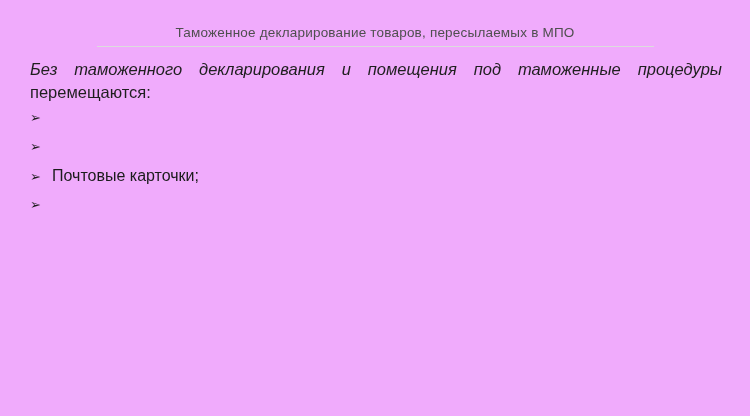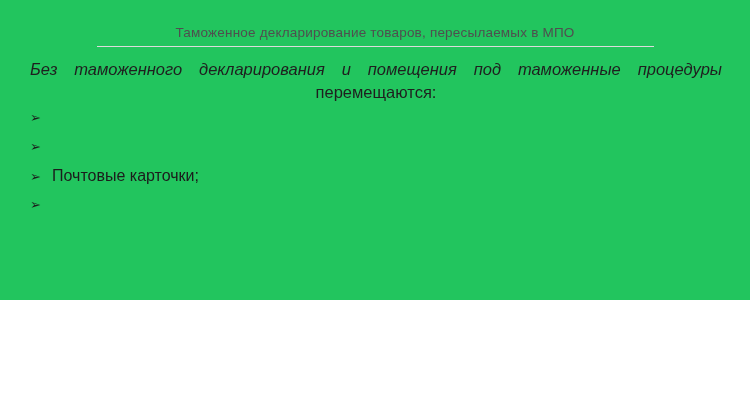--- a/index.html
+++ b/index.html
@@ -3,22 +3,22 @@
 <meta charset="utf-8">
 <style>
   html, body {
     margin: 0;
     padding: 0;
     background: #ffffff;
   }
   .slide {
     position: relative;
     width: 750px;
-    height: 300px;
-    background: #22c55e;
+    height: 416px;
+    background: #f0abfc;
     overflow: hidden;
     font-family: "Liberation Sans", "DejaVu Sans", sans-serif;
   }
   .slide-title {
     position: absolute;
     top: 25px;
     left: 0;
     width: 750px;
     text-align: center;
     font-size: 13.5px;
@@ -43,21 +43,21 @@
     font-size: 16.5px;
     line-height: 23px;
     font-weight: 400;
   }
   .body-line-justified {
     text-align: justify;
     text-align-last: justify;
     font-style: italic;
   }
   .body-line-left {
-    text-align: center;
+    text-align: left;
   }
   .bullet-list {
     position: absolute;
     top: 103px;
     left: 30px;
     width: 700px;
     margin: 0;
     padding: 0;
     list-style: none;
   }

